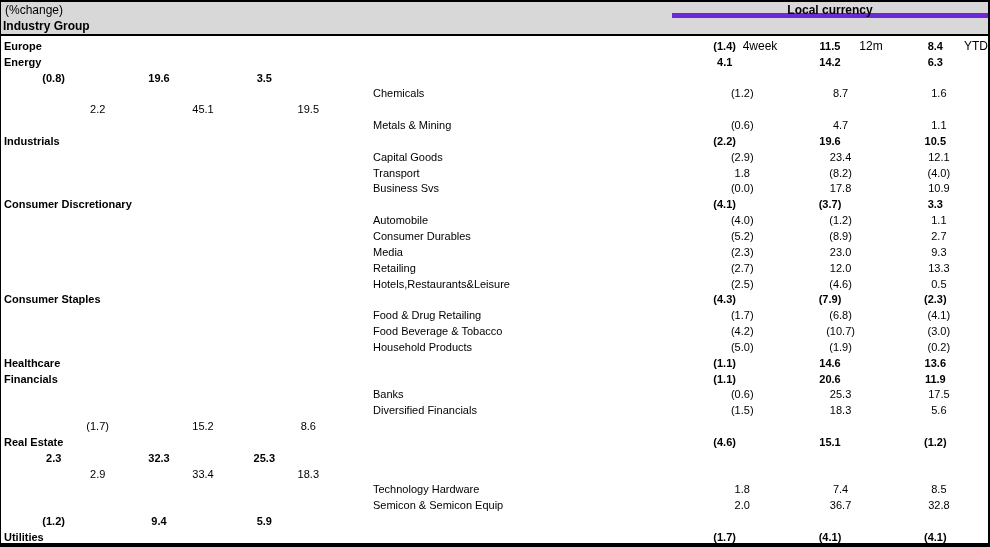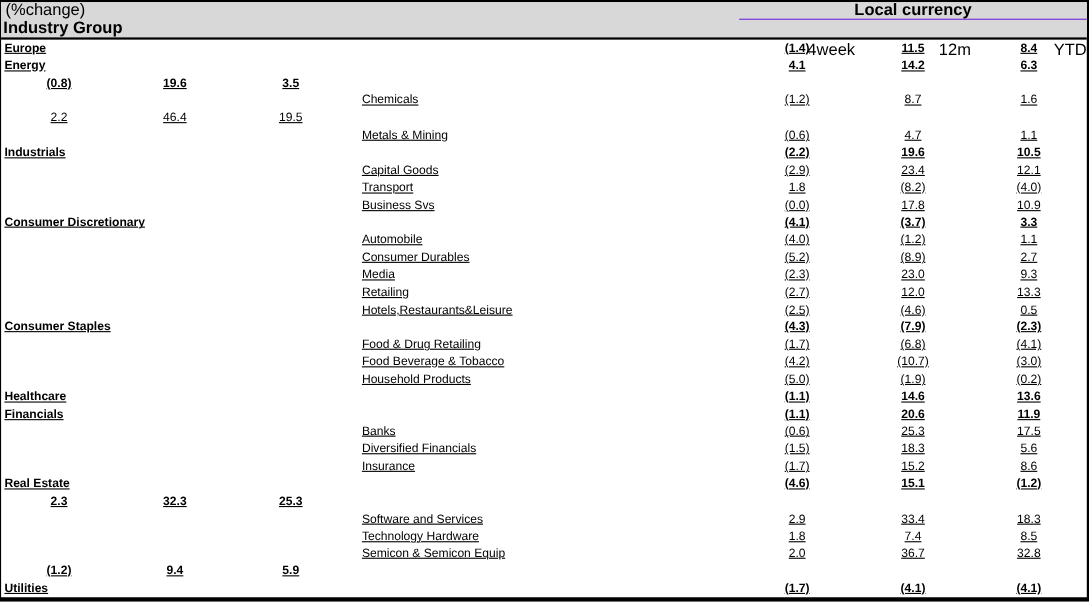--- a/index.html
+++ b/index.html
@@ -17,48 +17,48 @@
     border-right-width: 2px; border-bottom-width: 4px;
     display: flex; flex-direction: column;
     background: #ffffff;
   }
   
   .header {
     background: #d8d8d8;
     border-bottom: 2px solid #000000;
     flex: 0 0 auto;
   }
-  .h-row { display: flex; height: 16px; line-height: 16px; font-size: 15px; }
+  .h-row { display: flex; height: 16px; line-height: 16px; font-size: 12px; }
   .change-label { padding-left: 4px; font-weight: normal; white-space: nowrap; }
   .currency-span {
     margin-left: auto;
     width: 316px;
     text-align: center;
     font-weight: bold;
-    border-bottom: 1px solid #6d28d9;
+    border-bottom: 5px solid #6d28d9;
     white-space: nowrap;
   }
   .industry-group-header {
     width: 671px; padding-left: 2px; font-weight: bold; white-space: nowrap;
   }
   .col-header {
     width: 105.33px; text-align: right; font-weight: normal; white-space: nowrap; margin-top: 20px;
   }
   
   .body {
     flex: 1 1 auto;
     display: flex; flex-direction: column;
     font-size: 11px;
   }
-  .row { flex: 1 1 auto; display: flex; align-items: center; min-height: 0; text-decoration: underline; }
+  .row { flex: 1 1 auto; display: flex; align-items: flex-end; min-height: 0; }
   .row .label { width: 671px; padding-left: 3px; white-space: nowrap; overflow: hidden; }
   .row.sub .label { padding-left: 328px; }
   .row .num { width: 105.33px; text-align: center; white-space: nowrap; }
   .row.group { font-weight: bold; }
-  .row.sub { font-weight: normal; }
+  .row.sub { font-weight: normal; padding-left: 44px; }
 </style>
 </head>
 <body>
 
 <div class="table">
 
   <div class="header">
     <div class="h-row">
       <span class="change-label">(%change)</span>
       <span class="currency-span">Local currency</span>
@@ -90,21 +90,21 @@
         <div class="num">3.5</div>
       </div>
       <div class="row sub">
         <div class="label">Chemicals</div>
         <div class="num">(1.2)</div>
         <div class="num">8.7</div>
         <div class="num">1.6</div>
       </div>
       <div class="row sub">
         <div class="num">2.2</div>
-        <div class="num">46.4</div>
+        <div class="num">45.1</div>
         <div class="num">19.5</div>
       </div>
       <div class="row sub">
         <div class="label">Metals &amp; Mining</div>
         <div class="num">(0.6)</div>
         <div class="num">4.7</div>
         <div class="num">1.1</div>
       </div>
       <div class="row group">
         <div class="label">Industrials</div>
@@ -208,38 +208,36 @@
         <div class="num">25.3</div>
         <div class="num">17.5</div>
       </div>
       <div class="row sub">
         <div class="label">Diversified Financials</div>
         <div class="num">(1.5)</div>
         <div class="num">18.3</div>
         <div class="num">5.6</div>
       </div>
       <div class="row sub">
-        <div class="label">Insurance</div>
         <div class="num">(1.7)</div>
         <div class="num">15.2</div>
         <div class="num">8.6</div>
       </div>
       <div class="row group">
         <div class="label">Real Estate</div>
         <div class="num">(4.6)</div>
         <div class="num">15.1</div>
         <div class="num">(1.2)</div>
       </div>
       <div class="row group">
         <div class="num">2.3</div>
         <div class="num">32.3</div>
         <div class="num">25.3</div>
       </div>
       <div class="row sub">
-        <div class="label">Software and Services</div>
         <div class="num">2.9</div>
         <div class="num">33.4</div>
         <div class="num">18.3</div>
       </div>
       <div class="row sub">
         <div class="label">Technology Hardware</div>
         <div class="num">1.8</div>
         <div class="num">7.4</div>
         <div class="num">8.5</div>
       </div>

